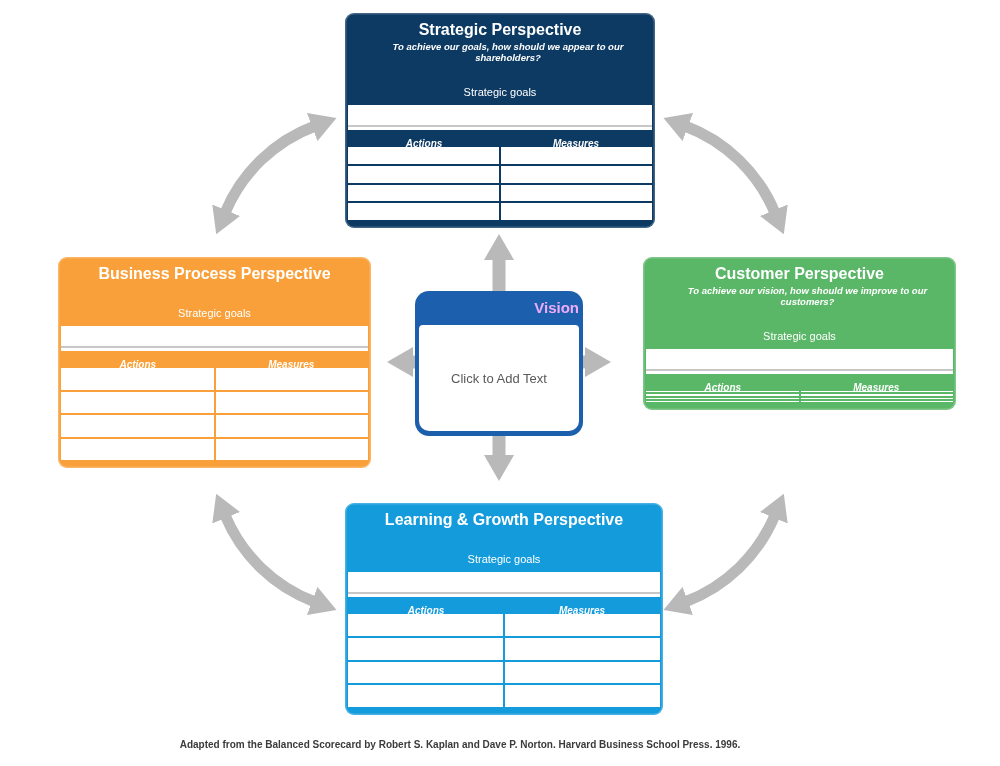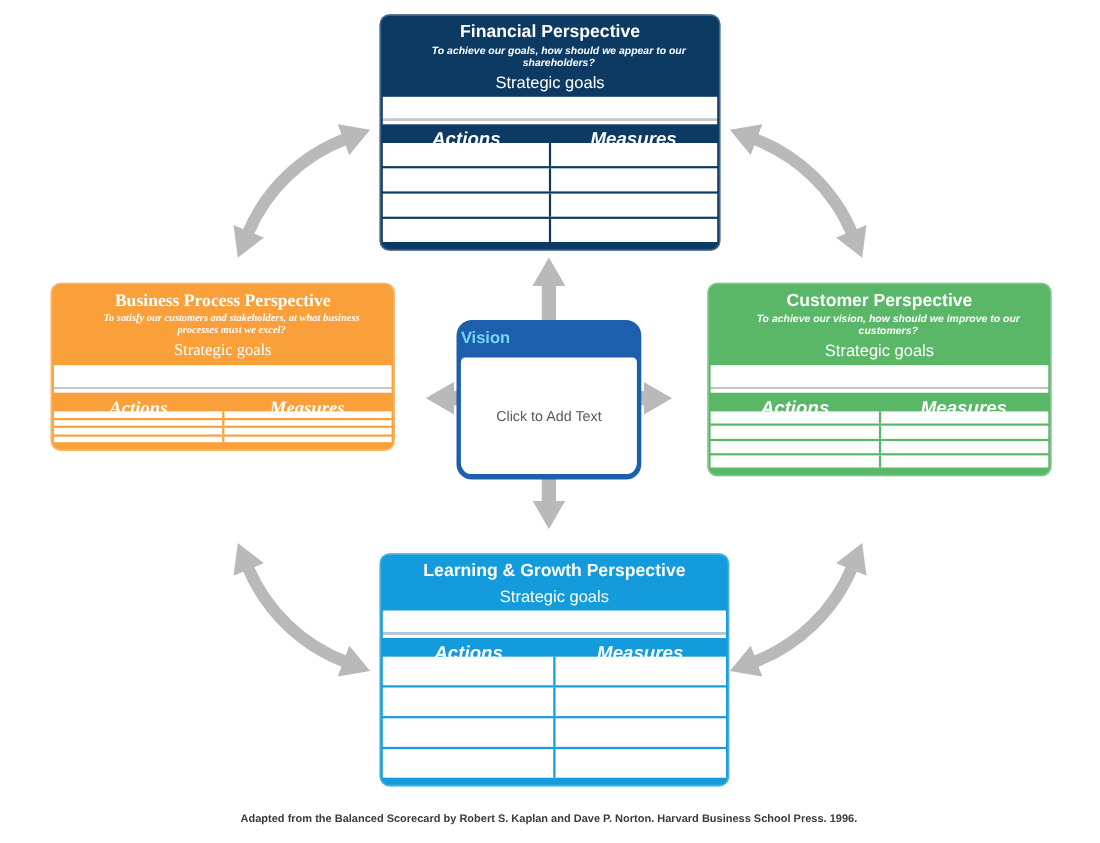--- a/index.html
+++ b/index.html
@@ -13,50 +13,50 @@
   .shaft{fill:none;stroke:var(--arrow,#B9B9B9);stroke-width:13;}
   
   .persp{
     position:absolute;z-index:2;border-radius:9px;background:var(--c);
     display:flex;flex-direction:column;color:#ffffff;text-align:center;
     padding:7px 0 8px 0;box-sizing:border-box;
     box-shadow:inset 0 0 0 1.5px rgba(255,255,255,0.22);
   }
   .p-title{font-size:16px;font-weight:bold;line-height:20px;}
   .p-sub{font-size:9.5px;font-weight:bold;font-style:italic;line-height:11px;padding:1px 20px 0 36px;}
-  .p-goals{font-size:15px;line-height:19px;margin:3px 0 3px 0;}
+  .p-goals{font-size:11px;line-height:19px;margin:20px 0 3px 0;}
   .p-bar{height:20px;background:#ffffff;margin:0 3px;}
   .p-sep{height:5px;margin:0 3px;background:linear-gradient(#c7c7c7 0,#c7c7c7 2px,#ffffff 2px,#ffffff 5px);}
   .p-table{flex:1;display:flex;flex-direction:column;margin:0 3px;}
   .p-thead{display:flex;height:17px;align-items:center;}
-  .p-th{flex:1;font-size:17px;font-weight:bold;font-style:italic;line-height:17px;margin-top:10px;}
+  .p-th{flex:1;font-size:10px;font-weight:bold;font-style:italic;line-height:17px;margin-top:10px;}
   .p-row{flex:1;display:flex;background:#ffffff;}
   .p-row + .p-row{margin-top:2px;}
   .p-cell{flex:1;}
   .p-cell + .p-cell{border-left:2px solid var(--c);}
   .persp.financial{left:345px;top:13px;width:310px;height:215px;--c:var(--financial);}
-  .persp.business{left:46px;top:257px;width:313px;height:153px;font-family:Liberation Serif, serif;--c:var(--business);}
-  .persp.customer{left:643px;top:257px;width:313px;height:176px;--c:var(--customer);}
+  .persp.business{left:58px;top:257px;width:313px;height:211px;--c:var(--business);}
+  .persp.customer{left:643px;top:257px;width:313px;height:153px;--c:var(--customer);}
   .persp.learning{left:345px;top:503px;width:318px;height:212px;--c:var(--learning);}
   
   .vision{
     position:absolute;z-index:3;left:415px;top:291px;width:168px;height:145px;
     background:var(--vision,#1C5FAC);border-radius:14px;box-sizing:border-box;
     padding:0 4px 5px 4px;display:flex;flex-direction:column;
   }
-  .v-title{height:34px;line-height:34px;text-align:left;color:#7dd3fc;font-size:15px;font-weight:bold;}
+  .v-title{height:34px;line-height:34px;text-align:right;color:#f0abfc;font-size:15px;font-weight:bold;}
   .v-body{
     flex:1;background:#ffffff;border-radius:4px 4px 10px 10px;
     display:flex;align-items:center;justify-content:center;
     color:var(--placeholder_text,#595959);font-size:13px;
   }
   
   .caption{
     position:absolute;z-index:2;left:0;top:739px;width:920px;text-align:center;
-    font-size:10px;font-weight:bold;color:var(--caption_text,#3B3B3B);padding-left:39px;
+    font-size:10px;font-weight:bold;color:var(--caption_text,#3B3B3B);
   }
 </style>
 </head>
 <body>
 
 <div class="canvas">
 
   <svg class="arrows" width="1000" height="766" viewBox="0 0 1000 766">
     <defs>
       <marker id="ah" viewBox="0 0 26 30" refX="3" refY="15" markerWidth="26" markerHeight="30" markerUnits="userSpaceOnUse" orient="auto-start-reverse">
@@ -67,21 +67,21 @@
     <path class="arc" d="M685,126 A157,157 0 0 1 775,213" marker-start="url(#ah)" marker-end="url(#ah)"></path>
     <path class="arc" d="M225,515 A157,157 0 0 0 315,602" marker-start="url(#ah)" marker-end="url(#ah)"></path>
     <path class="arc" d="M775,515 A157,157 0 0 1 685,602" marker-start="url(#ah)" marker-end="url(#ah)"></path>
     <path class="shaft" d="M499,293 L499,257" marker-end="url(#ah)"></path>
     <path class="shaft" d="M499,434 L499,458" marker-end="url(#ah)"></path>
     <path class="shaft" d="M417,362 L410,362" marker-end="url(#ah)"></path>
     <path class="shaft" d="M581,362 L588,362" marker-end="url(#ah)"></path>
   </svg>
 
   <div class="persp financial">
-    <div class="p-title">Financial Perspective</div>
+    <div class="p-title">Strategic Perspective</div>
     <div class="p-sub">To achieve our goals, how should we appear to our shareholders?</div>
     <div class="p-goals">Strategic goals</div>
     <div class="p-bar"></div>
     <div class="p-sep"></div>
     <div class="p-table">
       <div class="p-thead">
         <div class="p-th">Actions</div>
         <div class="p-th">Measures</div>
       </div>
       <div class="p-row">
@@ -98,21 +98,20 @@
         </div>
       <div class="p-row">
           <div class="p-cell"></div>
           <div class="p-cell"></div>
         </div>
     </div>
   </div>
 
   <div class="persp business">
     <div class="p-title">Business Process Perspective</div>
-    <div class="p-sub">To satisfy our customers and stakeholders, at what business processes must we excel?</div>
     <div class="p-goals">Strategic goals</div>
     <div class="p-bar"></div>
     <div class="p-sep"></div>
     <div class="p-table">
       <div class="p-thead">
         <div class="p-th">Actions</div>
         <div class="p-th">Measures</div>
       </div>
       <div class="p-row">
           <div class="p-cell"></div>

